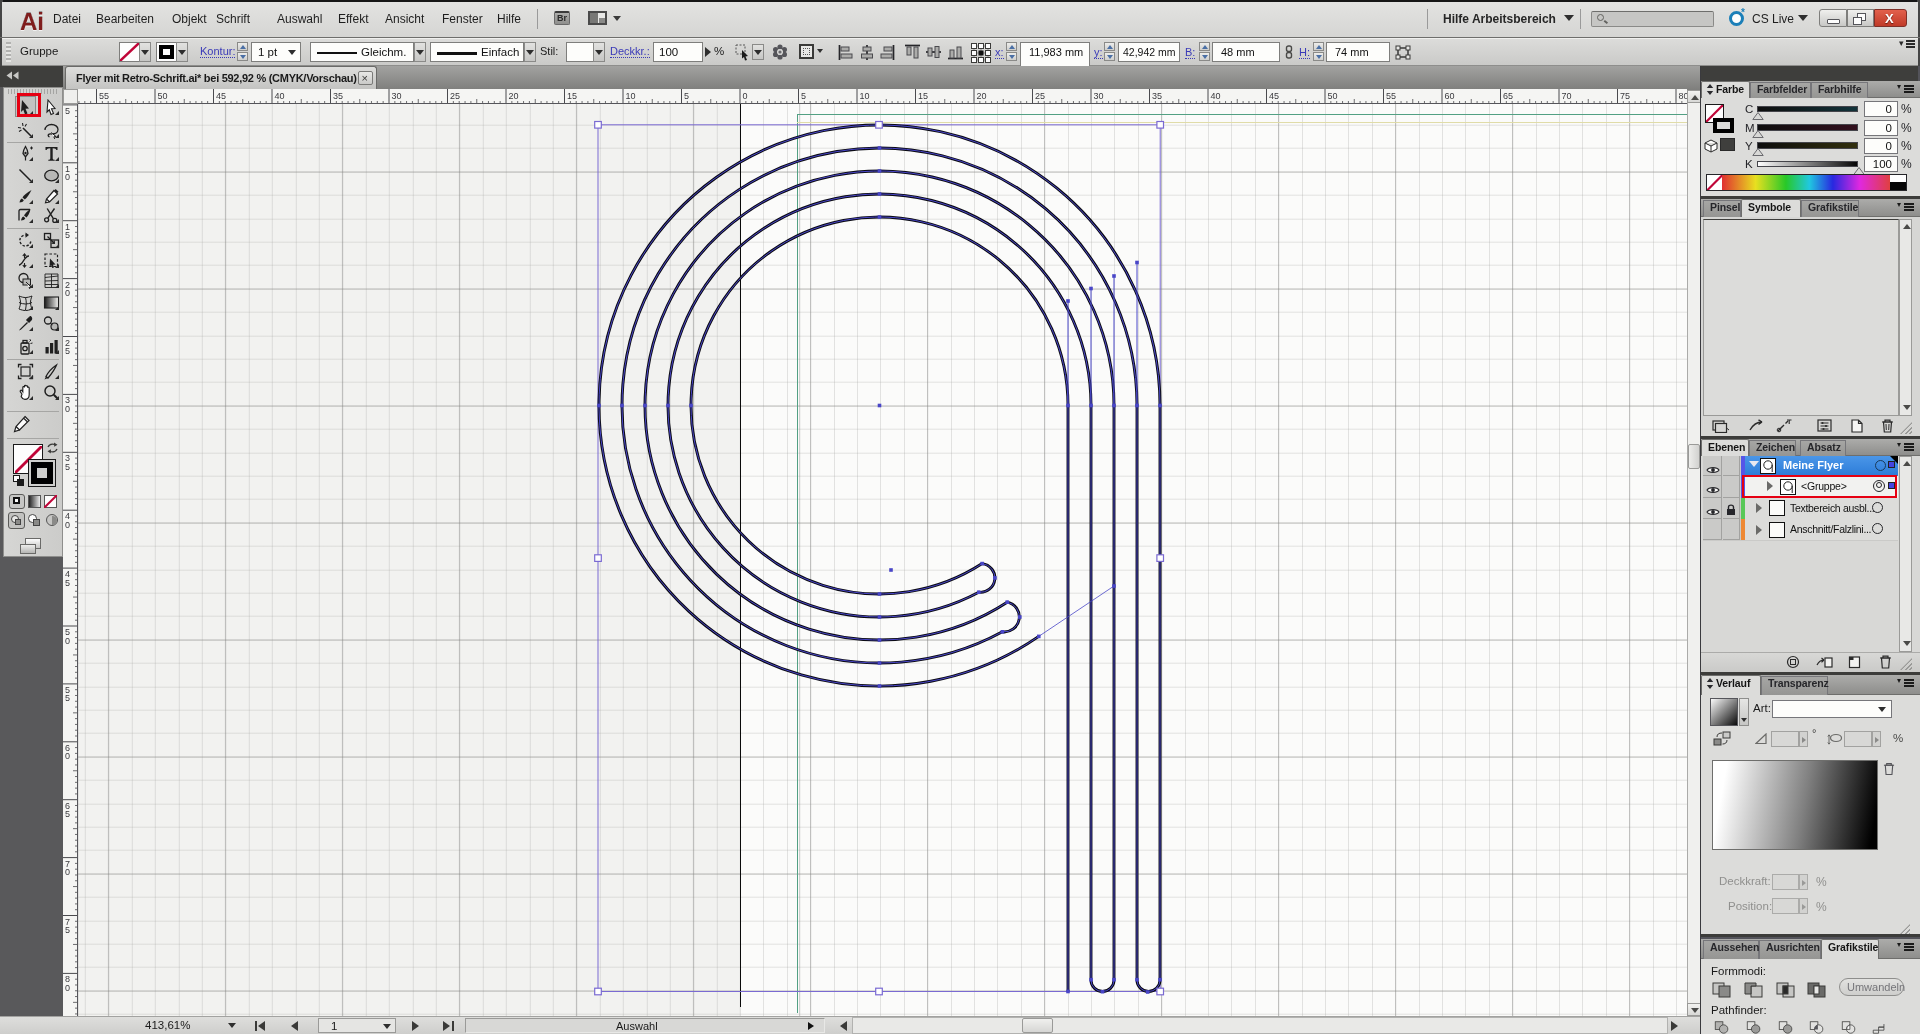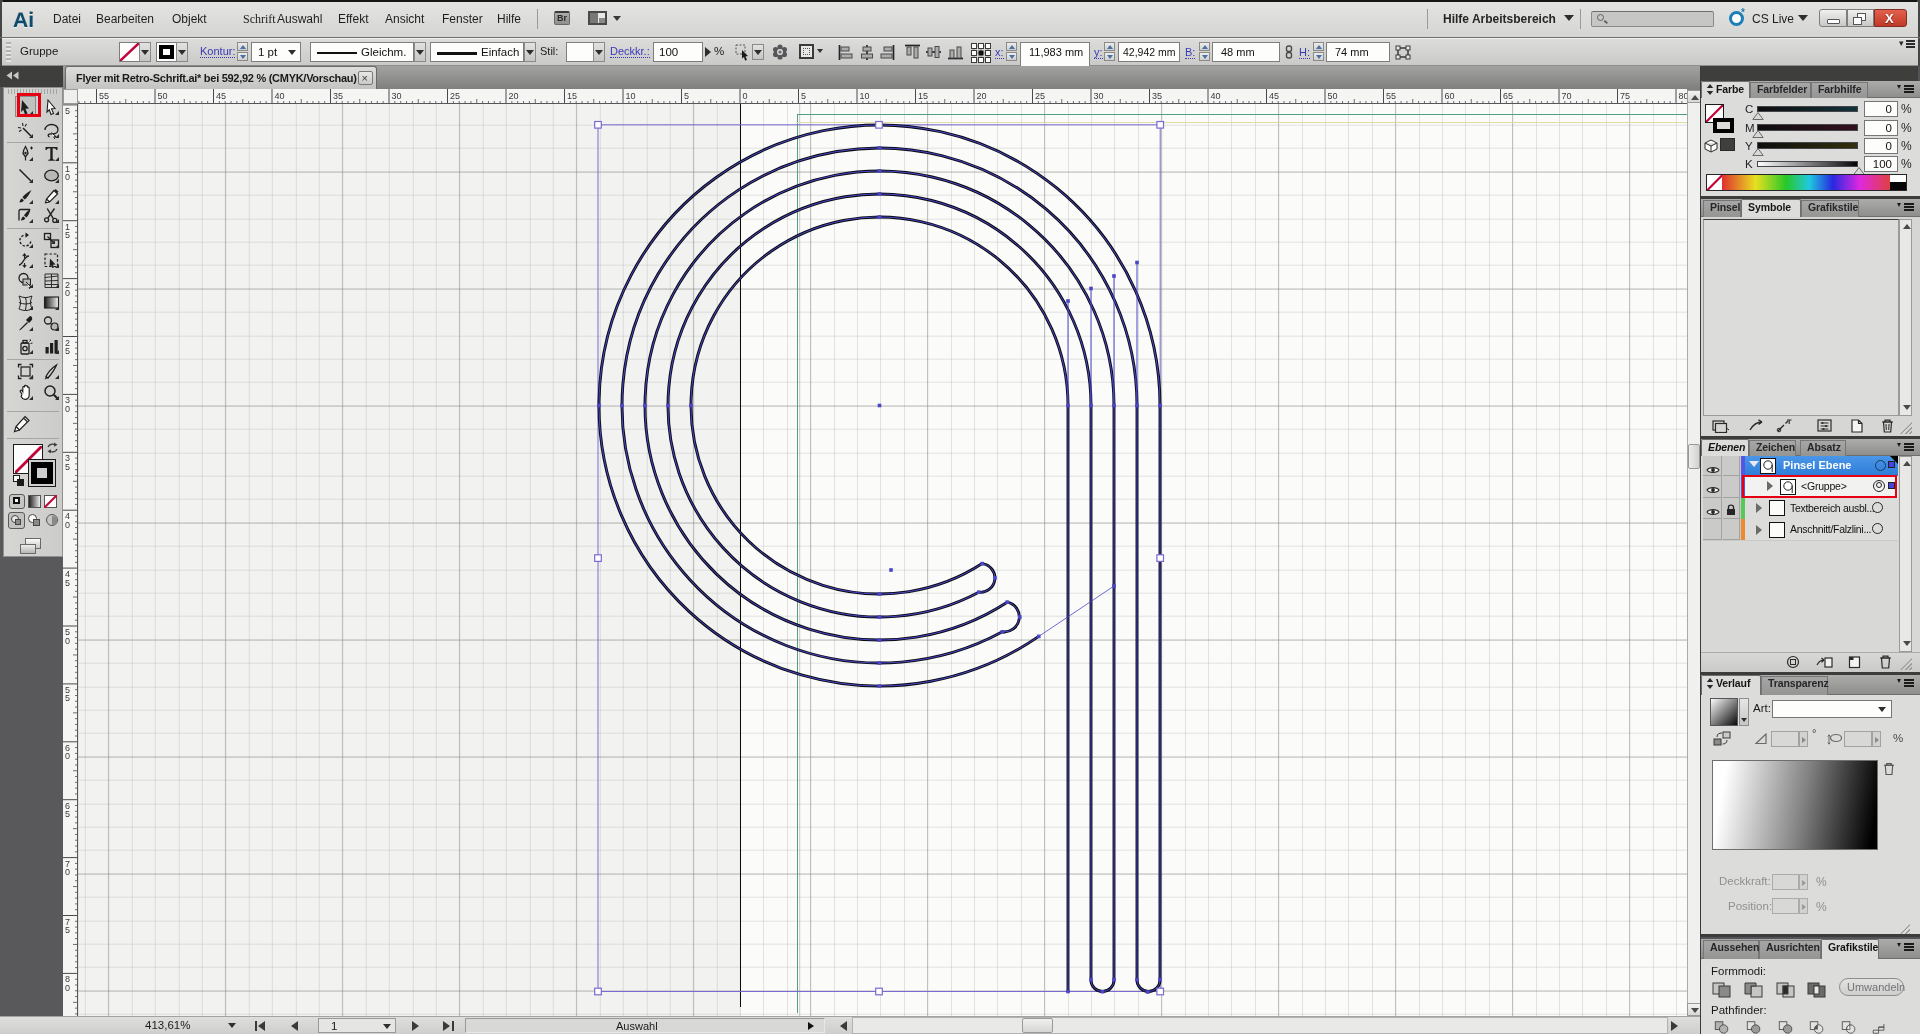--- a/index.html
+++ b/index.html
@@ -3,25 +3,25 @@
 *{margin:0;padding:0;box-sizing:border-box;}
 html,body{width:1920px;height:1034px;overflow:hidden;}
 body{font-family:"Liberation Sans",sans-serif;background:#D4D4D2;position:relative;}
 .abs{position:absolute;}
 .tx{position:absolute;white-space:nowrap;}
 </style></head><body>
 <div class="abs" style="left:0;top:0;width:1920px;height:2px;background:#161616;"></div>
 <div class="abs" style="left:0;top:0;width:3px;height:1034px;background:#454545;"></div>
 <div class="abs" style="left:1917px;top:0;width:3px;height:1034px;background:#454545;"></div>
 <div class="abs" style="left:2px;top:2px;width:1916px;height:35px;background:linear-gradient(#E3E3E1,#D5D5D3);"></div>
-<div class="tx" style="left:13px;top:8px;font-size:21px;font-weight:700;color:#0c4a6e;text-shadow:0 1px 0 #F2F2F2, 0 -1px 0 #9a9a9a;">Ai</div>
+<div class="tx" style="left:20px;top:8px;font-size:24px;font-weight:700;color:#7f1d1d;text-shadow:0 1px 0 #F2F2F2, 0 -1px 0 #9a9a9a;">Ai</div>
 <div class="tx" style="left:53px;top:12px;font-size:12px;color:#1E1E1E;">Datei</div>
 <div class="tx" style="left:96px;top:12px;font-size:12px;color:#1E1E1E;">Bearbeiten</div>
 <div class="tx" style="left:172px;top:12px;font-size:12px;color:#1E1E1E;">Objekt</div>
-<div class="tx" style="left:243px;top:12px;font-size:12px;color:#1E1E1E;font-family:Liberation Serif, serif;">Schrift</div>
+<div class="tx" style="left:216px;top:12px;font-size:12px;color:#1E1E1E;">Schrift</div>
 <div class="tx" style="left:277px;top:12px;font-size:12px;color:#1E1E1E;">Auswahl</div>
 <div class="tx" style="left:338px;top:12px;font-size:12px;color:#1E1E1E;">Effekt</div>
 <div class="tx" style="left:385px;top:12px;font-size:12px;color:#1E1E1E;">Ansicht</div>
 <div class="tx" style="left:442px;top:12px;font-size:12px;color:#1E1E1E;text-align:right;">Fenster</div>
 <div class="tx" style="left:497px;top:12px;font-size:12px;color:#1E1E1E;">Hilfe</div>
 <div class="abs" style="left:537px;top:9px;width:1px;height:20px;background:#9A9A9A;"></div>
 <div class="abs" style="left:554px;top:11px;width:16px;height:14px;background:linear-gradient(#ADADAB,#8E8E8C);border:1px solid #6A6A6A;border-top:2px solid #3A3A3A;border-radius:2px;">
     <div class="tx" style="left:2px;top:0px;font-size:9px;font-weight:700;color:#2A2A2A;">Br</div>
   </div>
 <div class="abs" style="left:588px;top:11px;width:19px;height:14px;border:2px solid #4A4A4A;background:#E8E8E6;">
@@ -1139,21 +1139,21 @@
   </svg>
 <svg class="abs" style="left:1881px;top:419px;" width="13" height="14" viewBox="0 0 13 14">
     <path d="M1 3 L12 3 M4 3 L4 1.2 L9 1.2 L9 3" fill="none" stroke="#2A2A2A" stroke-width="1.2"></path>
     <path d="M2.5 3 L3.3 13 L9.7 13 L10.5 3 Z" fill="none" stroke="#2A2A2A" stroke-width="1.2"></path>
     <path d="M5 5 L5.3 11 M8 5 L7.7 11" stroke="#2A2A2A"></path>
   </svg>
 <div class="abs" style="left:1900px;top:422px;width:12px;height:12px;background:repeating-linear-gradient(135deg,transparent 0 2px,#9A9A98 2px 3.2px);clip-path:polygon(100% 0,100% 100%,0 100%);"></div>
 <div class="abs" style="left:1701px;top:436px;width:219px;height:3px;background:#3C3C3A;"></div>
 <div class="abs" style="left:1701px;top:439px;width:219px;height:17px;background:linear-gradient(#ACACAA,#8E8E8C);border-bottom:1px solid #6E6E6C;"></div>
 <div class="abs" style="left:1701px;top:439px;width:48px;height:17px;background:#DCDCDA;border:1px solid #6E6E6C;border-bottom:none;border-radius:2px 2px 0 0;"></div>
-<div class="tx" style="left:1708px;top:441px;font-size:10.5px;font-weight:700;letter-spacing:-0.1px;color:#141414;font-style:italic;">Ebenen</div>
+<div class="tx" style="left:1708px;top:441px;font-size:10.5px;font-weight:700;letter-spacing:-0.1px;color:#141414;">Ebenen</div>
 <div class="abs" style="left:1749px;top:440px;width:47px;height:16px;background:linear-gradient(#A6A6A4,#959593);border:1px solid #76767A;border-bottom:none;"></div>
 <div class="tx" style="left:1756px;top:441px;font-size:10.5px;font-weight:700;letter-spacing:-0.1px;color:#26262A;">Zeichen</div>
 <div class="abs" style="left:1800px;top:440px;width:46px;height:16px;background:linear-gradient(#A6A6A4,#959593);border:1px solid #76767A;border-bottom:none;"></div>
 <div class="tx" style="left:1807px;top:441px;font-size:10.5px;font-weight:700;letter-spacing:-0.1px;color:#26262A;">Absatz</div>
 <div class="tx" style="left:1897px;top:440px;font-size:8px;color:#1A1A1A;">▾</div>
 <div class="abs" style="left:1904px;top:443px;width:10px;height:1.6px;background:#1A1A1A;box-shadow:0 3px 0 #1A1A1A,0 6px 0 #1A1A1A;"></div>
 <div class="abs" style="left:1701px;top:456px;width:219px;height:196px;background:#D8D8D6;"></div>
 <div class="abs" style="left:1703px;top:455.8px;width:195px;height:85px;background:#CACAC8;"></div>
 <div class="abs" style="left:1703px;top:455.8px;width:19px;height:20.4px;border-right:1px solid #A2A2A0;border-bottom:1px solid #A2A2A0;"></div>
 <div class="abs" style="left:1723px;top:455.8px;width:17px;height:20.4px;border-right:1px solid #A2A2A0;border-bottom:1px solid #A2A2A0;"></div>
@@ -1184,21 +1184,21 @@
 <div class="abs" style="left:1723px;top:519.2px;width:17px;height:21.2px;border-right:1px solid #A2A2A0;border-bottom:1px solid #A2A2A0;"></div>
 <div class="abs" style="left:1741px;top:519.2px;width:4px;height:21.2px;background:#EE8833;"></div>
 <div class="abs" style="left:1745px;top:455.8px;width:153px;height:20.4px;background:linear-gradient(#4A96E8,#2C7CD8);"></div>
 <div class="abs" style="left:1745px;top:476.2px;width:153px;height:21.6px;background:#F2F2F0;"></div>
 <div class="abs" style="left:1745px;top:497.8px;width:153px;height:42.6px;background:#DCDCDA;"></div>
 <div class="abs" style="left:1749px;top:461px;width:0;height:0;border-left:5px solid transparent;border-right:5px solid transparent;border-top:6px solid #E8E8F0;"></div>
 <div class="abs" style="left:1760px;top:457.5px;width:16px;height:16px;background:#FFF;border:1px solid #111;"><svg width="15" height="15" viewBox="0 0 15 15">
       <circle cx="7" cy="6" r="4.2" fill="none" stroke="#222" stroke-width="1"></circle>
       <line x1="11.2" y1="6" x2="11.2" y2="13" stroke="#222" stroke-width="1"></line>
     </svg></div>
-<div class="tx" style="left:1783px;top:459px;font-size:11px;font-weight:700;color:#FFF;">Pinsel Ebene</div>
+<div class="tx" style="left:1783px;top:459px;font-size:11px;font-weight:700;color:#FFF;">Meine Flyer</div>
 <div class="abs" style="left:1875px;top:459.5px;width:11px;height:11px;border:1.5px solid #1A3A5A;border-radius:50%;"></div>
 <div class="abs" style="left:1888px;top:461px;width:7px;height:7px;background:#4444E0;border:1px solid #222;"></div>
 <div class="abs" style="left:1890px;top:455.8px;width:0;height:0;border-left:8px solid transparent;border-top:8px solid #000;margin-left:0;transform:translateX(0);left:1890px;"></div>
 <div class="abs" style="left:1767px;top:481px;width:0;height:0;border-top:5px solid transparent;border-bottom:5px solid transparent;border-left:6px solid #6A6A68;"></div>
 <div class="abs" style="left:1780px;top:478.5px;width:16px;height:16px;background:#FFF;border:1px solid #111;"><svg width="15" height="15" viewBox="0 0 15 15">
       <circle cx="7" cy="6" r="4.2" fill="none" stroke="#222" stroke-width="1"></circle>
       <line x1="11.2" y1="6" x2="11.2" y2="13" stroke="#222" stroke-width="1"></line>
     </svg></div>
 <div class="tx" style="left:1801px;top:480px;font-size:10.5px;letter-spacing:-0.2px;color:#111;">&lt;Gruppe&gt;</div>
 <div class="abs" style="left:1873px;top:479.5px;width:12px;height:12px;border:1.5px solid #26262A;border-radius:50%;">

